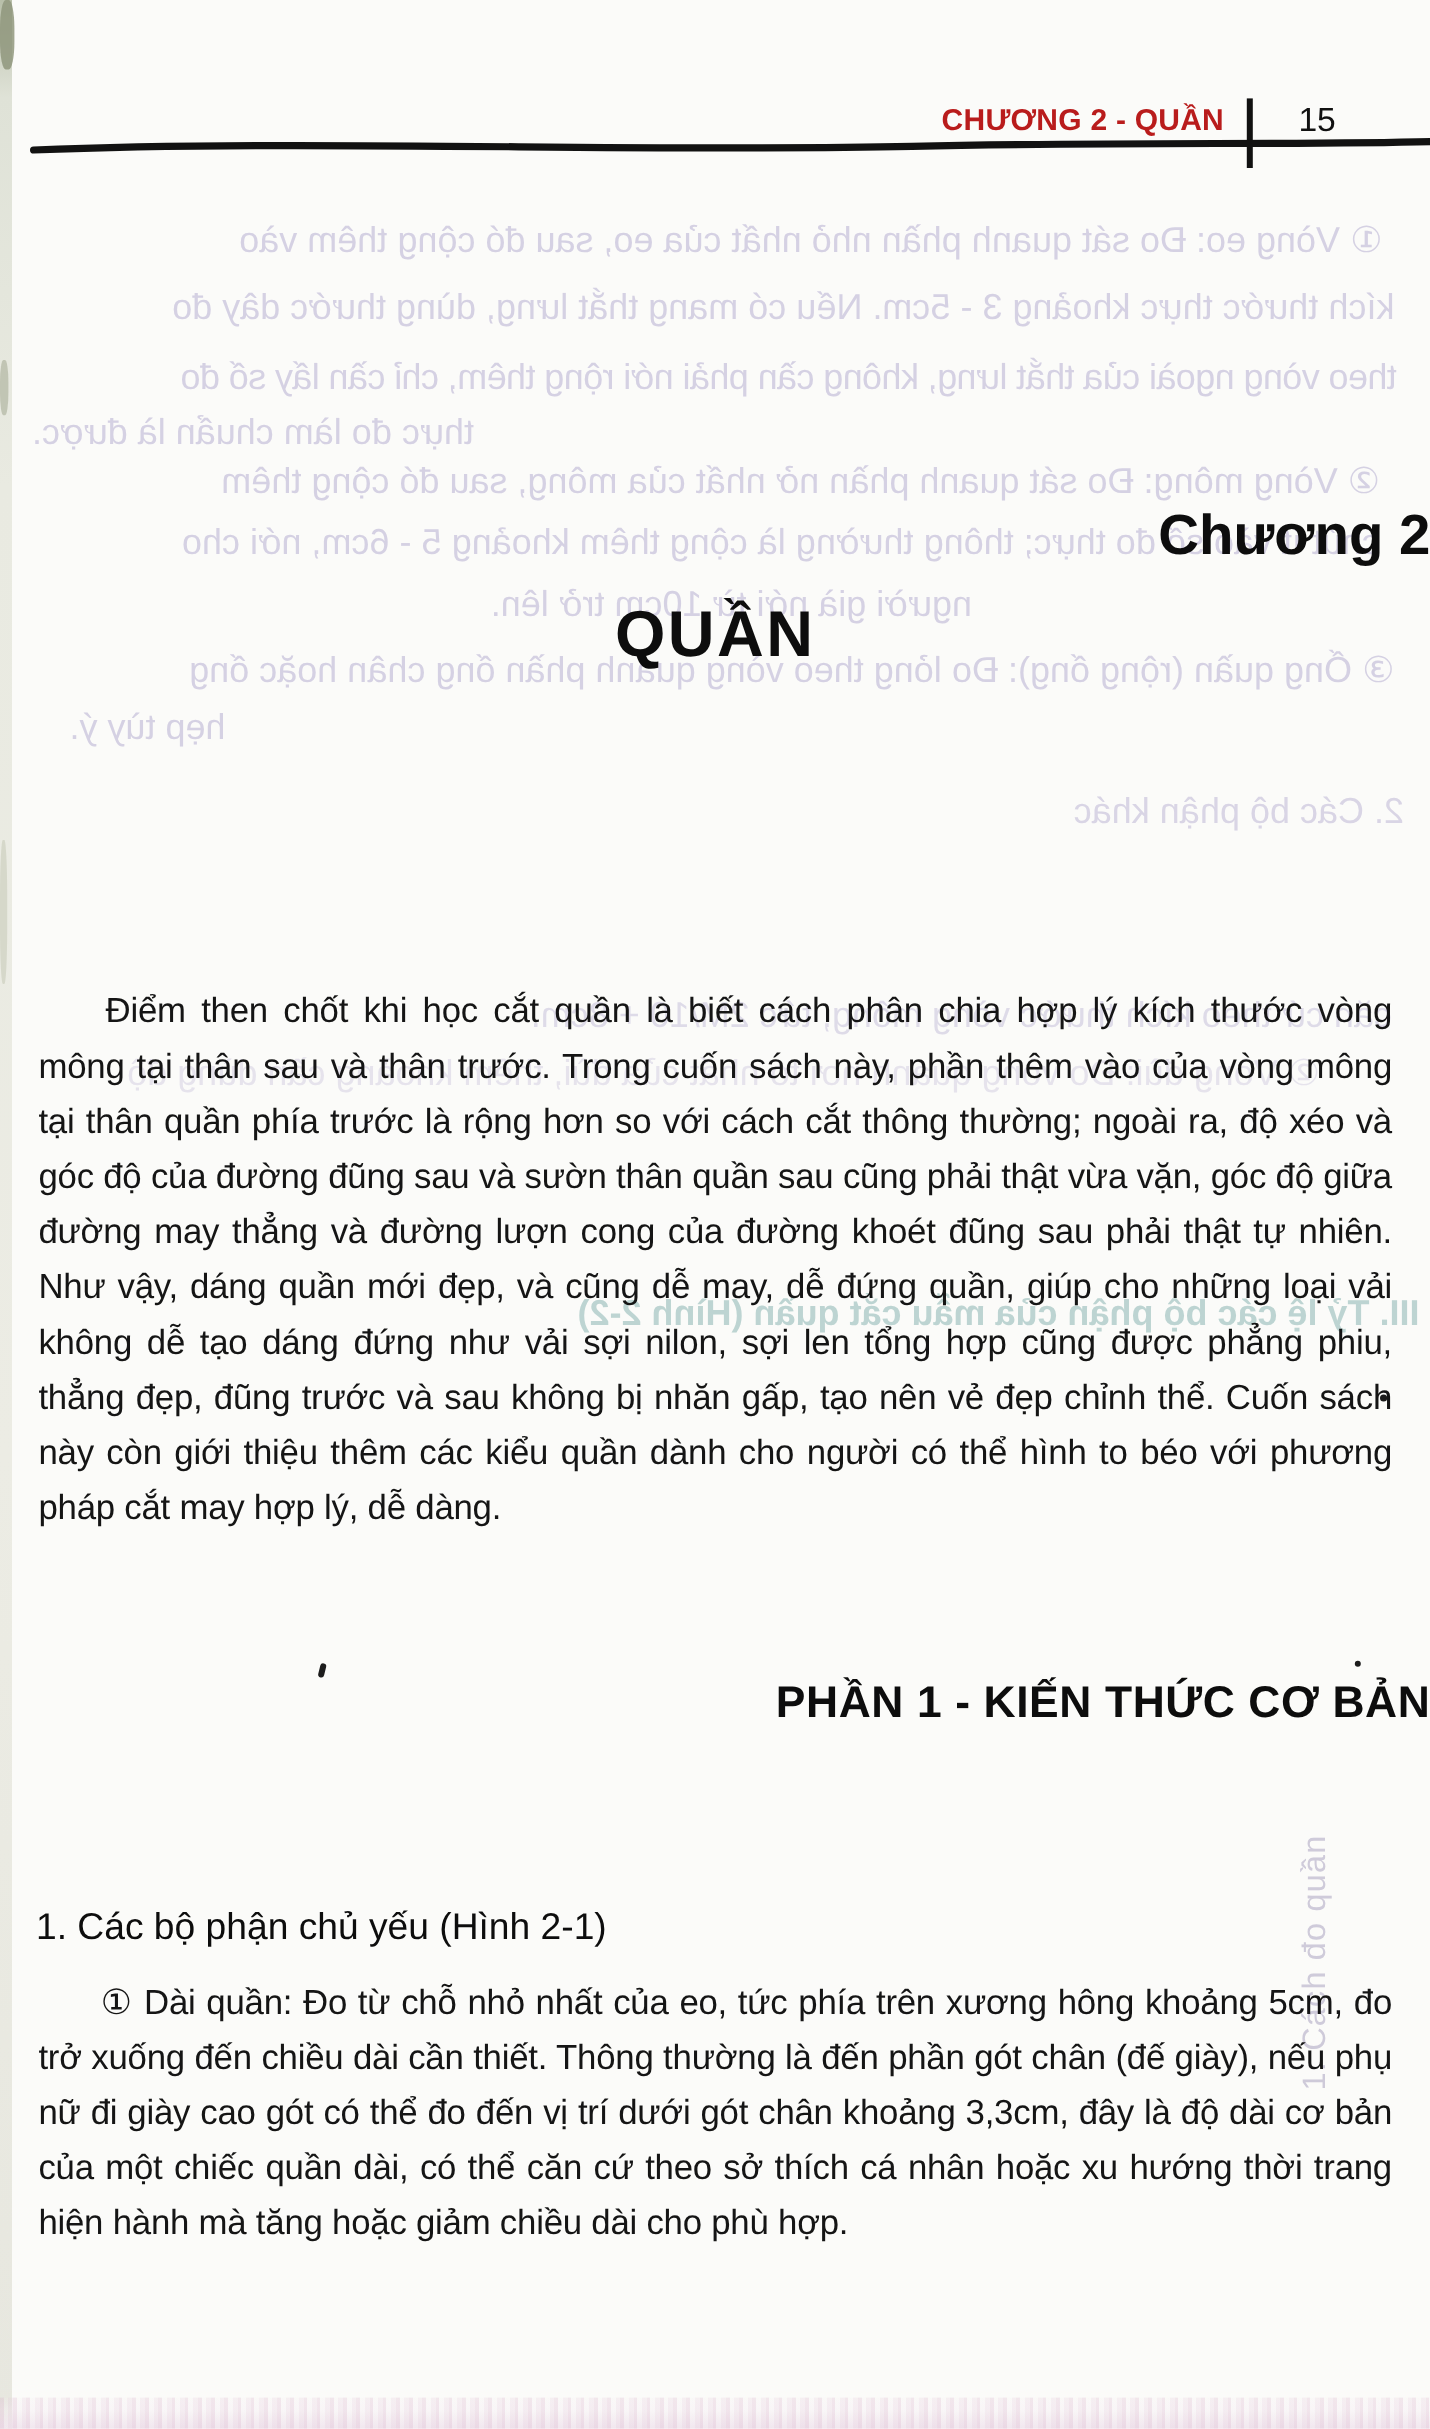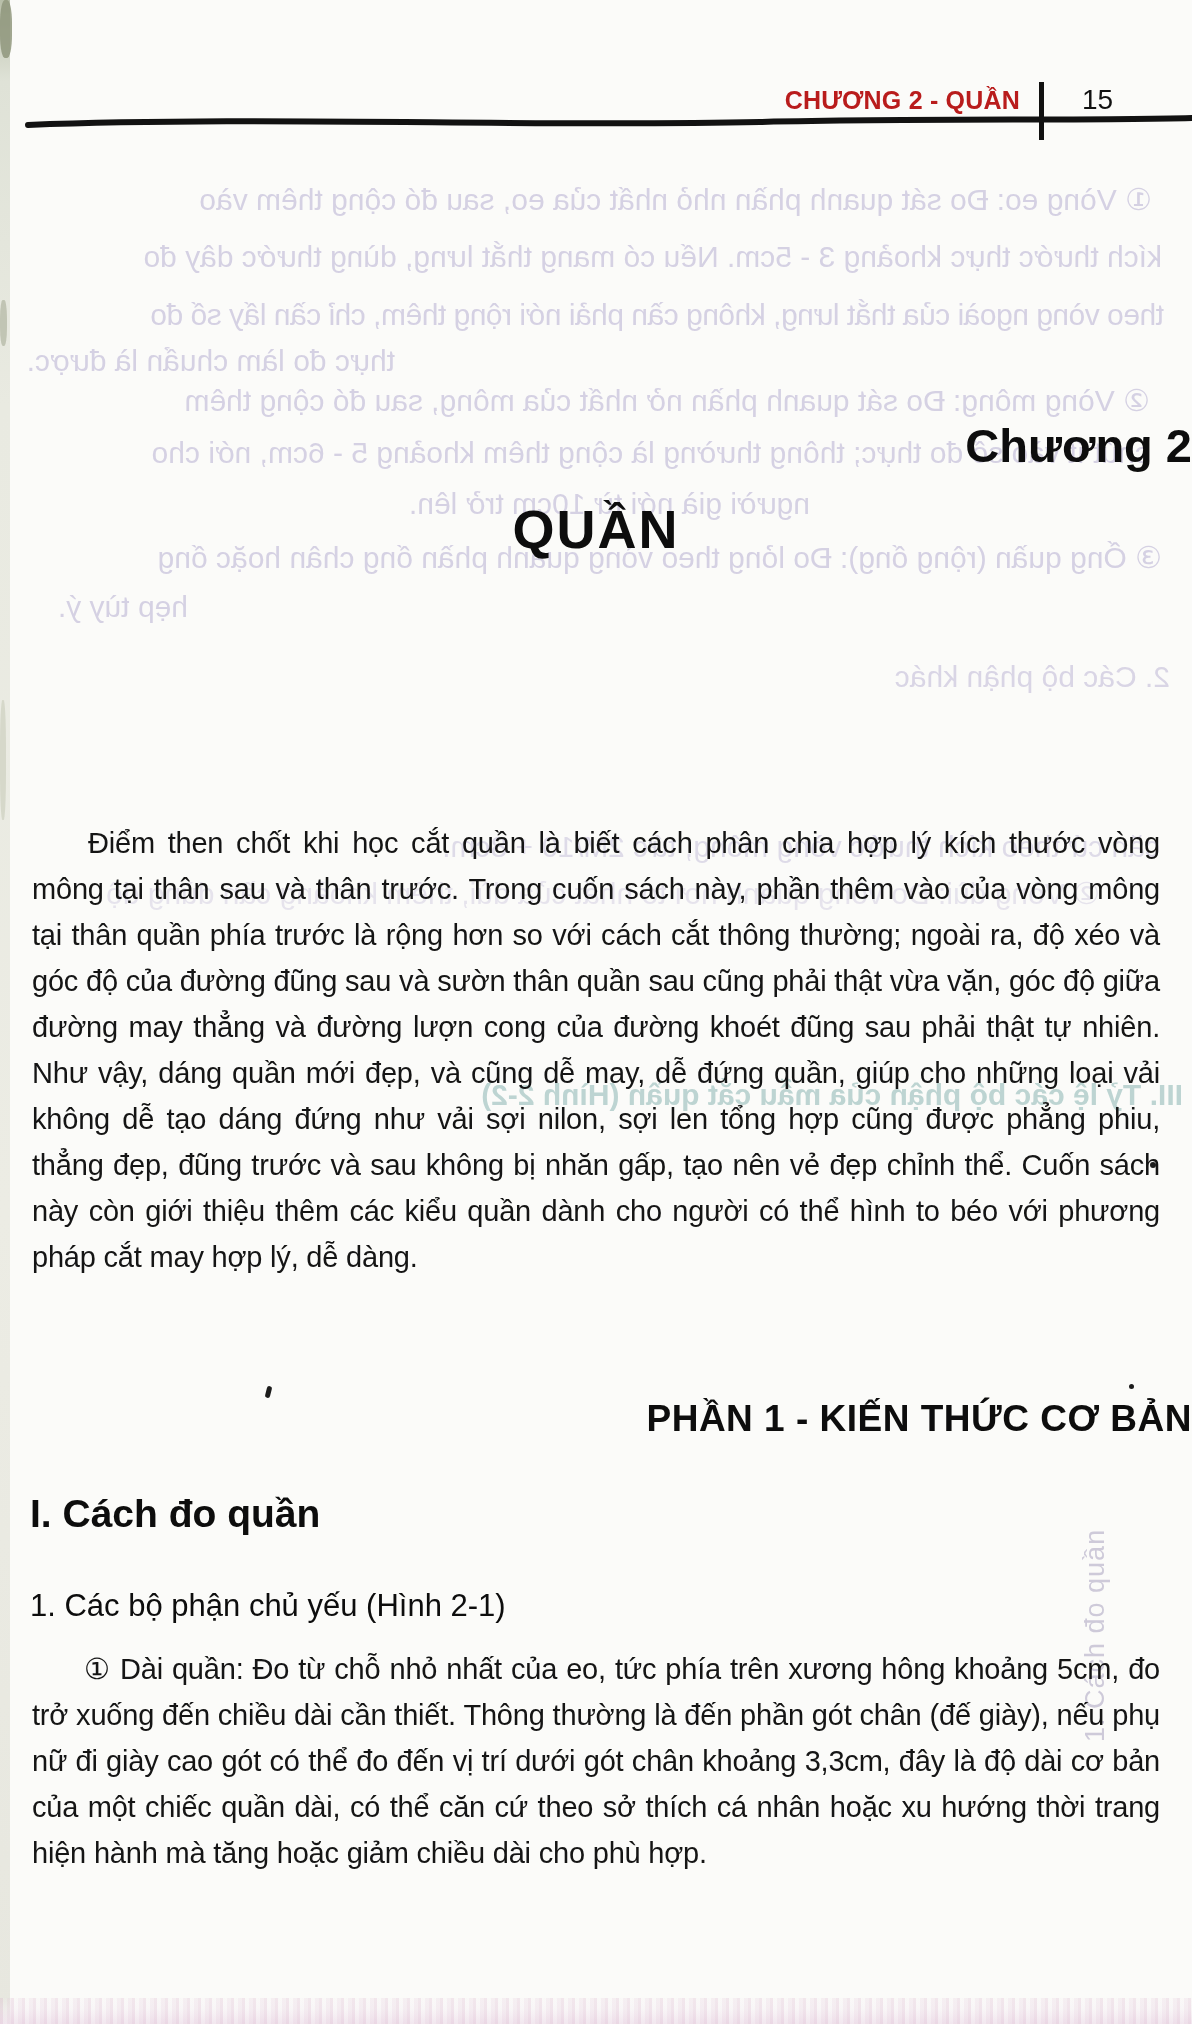--- a/index.html
+++ b/index.html
@@ -114,21 +114,20 @@
   <svg class="head-rule" width="1192" height="140">
     <path d="M28,125 C 260,116 520,127 760,122 C 930,118 1080,121 1192,118" fill="none" stroke="#121212" stroke-width="6" stroke-linecap="round"></path>
   </svg>
 
   <div class="chap-title">Chương 2</div>
   <div class="chap-subtitle">QUẦN</div>
 
   <p class="body-par par2">Điểm then chốt khi học cắt quần là biết cách phân chia hợp lý kích thước vòng mông tại thân sau và thân trước. Trong cuốn sách này, phần thêm vào của vòng mông tại thân quần phía trước là rộng hơn so với cách cắt thông thường; ngoài ra, độ xéo và góc độ của đường đũng sau và sườn thân quần sau cũng phải thật vừa vặn, góc độ giữa đường may thẳng và đường lượn cong của đường khoét đũng sau phải thật tự nhiên. Như vậy, dáng quần mới đẹp, và cũng dễ may, dễ đứng quần, giúp cho những loại vải không dễ tạo dáng đứng như vải sợi nilon, sợi len tổng hợp cũng được phẳng phiu, thẳng đẹp, đũng trước và sau không bị nhăn gấp, tạo nên vẻ đẹp chỉnh thể. Cuốn sách này còn giới thiệu thêm các kiểu quần dành cho người có thể hình to béo với phương pháp cắt may hợp lý, dễ dàng.</p>
 
   <div class="part-heading">PHẦN 1 - KIẾN THỨC CƠ BẢN</div>
-  <div class="h-roman">I. Cách đo quần</div>
   <div class="h-num">1. Các bộ phận chủ yếu (Hình 2-1)</div>
 
   <p class="body-par par3">① Dài quần: Đo từ chỗ nhỏ nhất của eo, tức phía trên xương hông khoảng 5cm, đo trở xuống đến chiều dài cần thiết. Thông thường là đến phần gót chân (đế giày), nếu phụ nữ đi giày cao gót có thể đo đến vị trí dưới gót chân khoảng 3,3cm, đây là độ dài cơ bản của một chiếc quần dài, có thể căn cứ theo sở thích cá nhân hoặc xu hướng thời trang hiện hành mà tăng hoặc giảm chiều dài cho phù hợp.</p>
 
   <div class="speck sp1"></div>
   <div class="speck sp2"></div>
   <div class="speck sp3"></div>
 
 </div>
 

